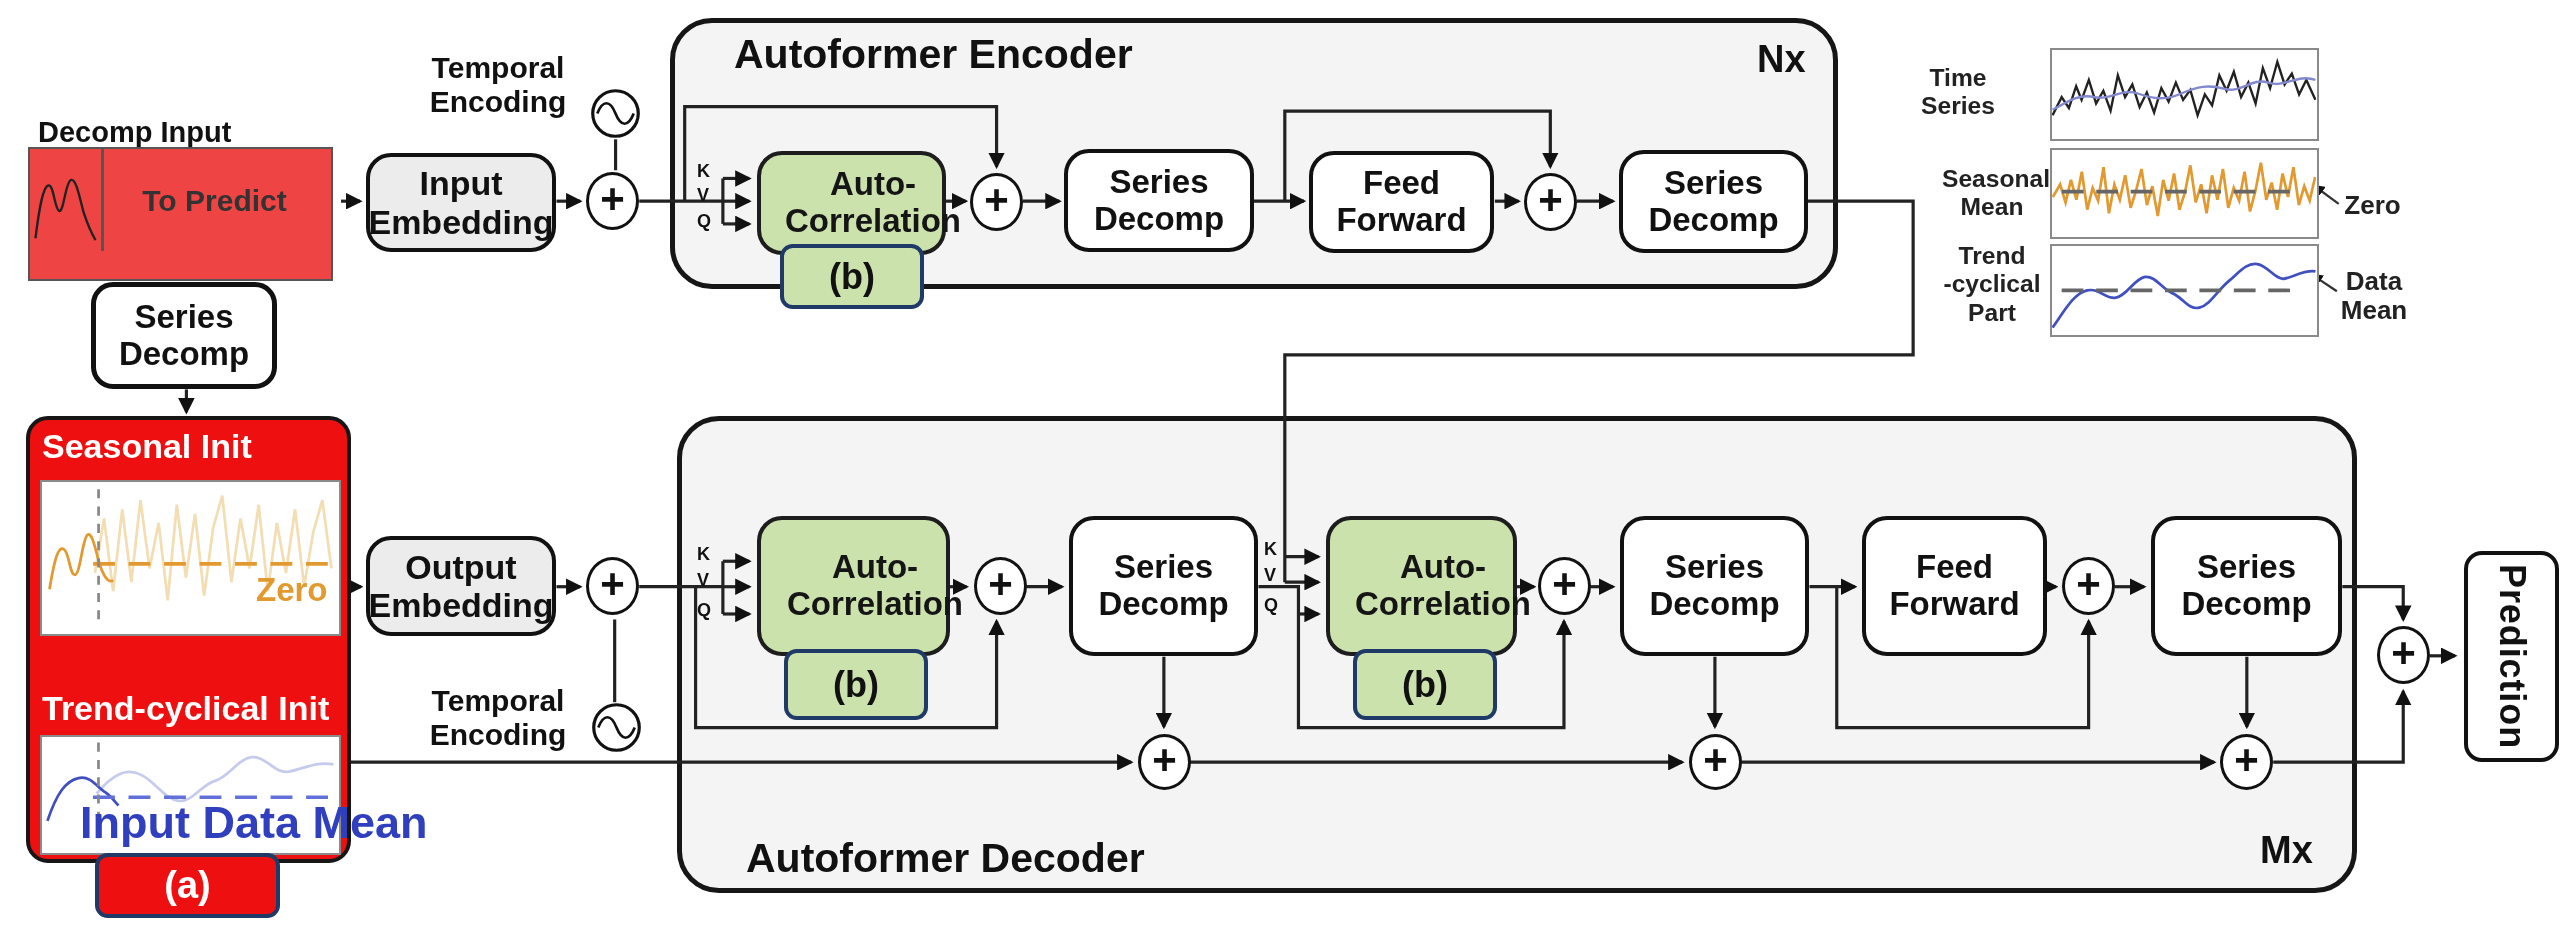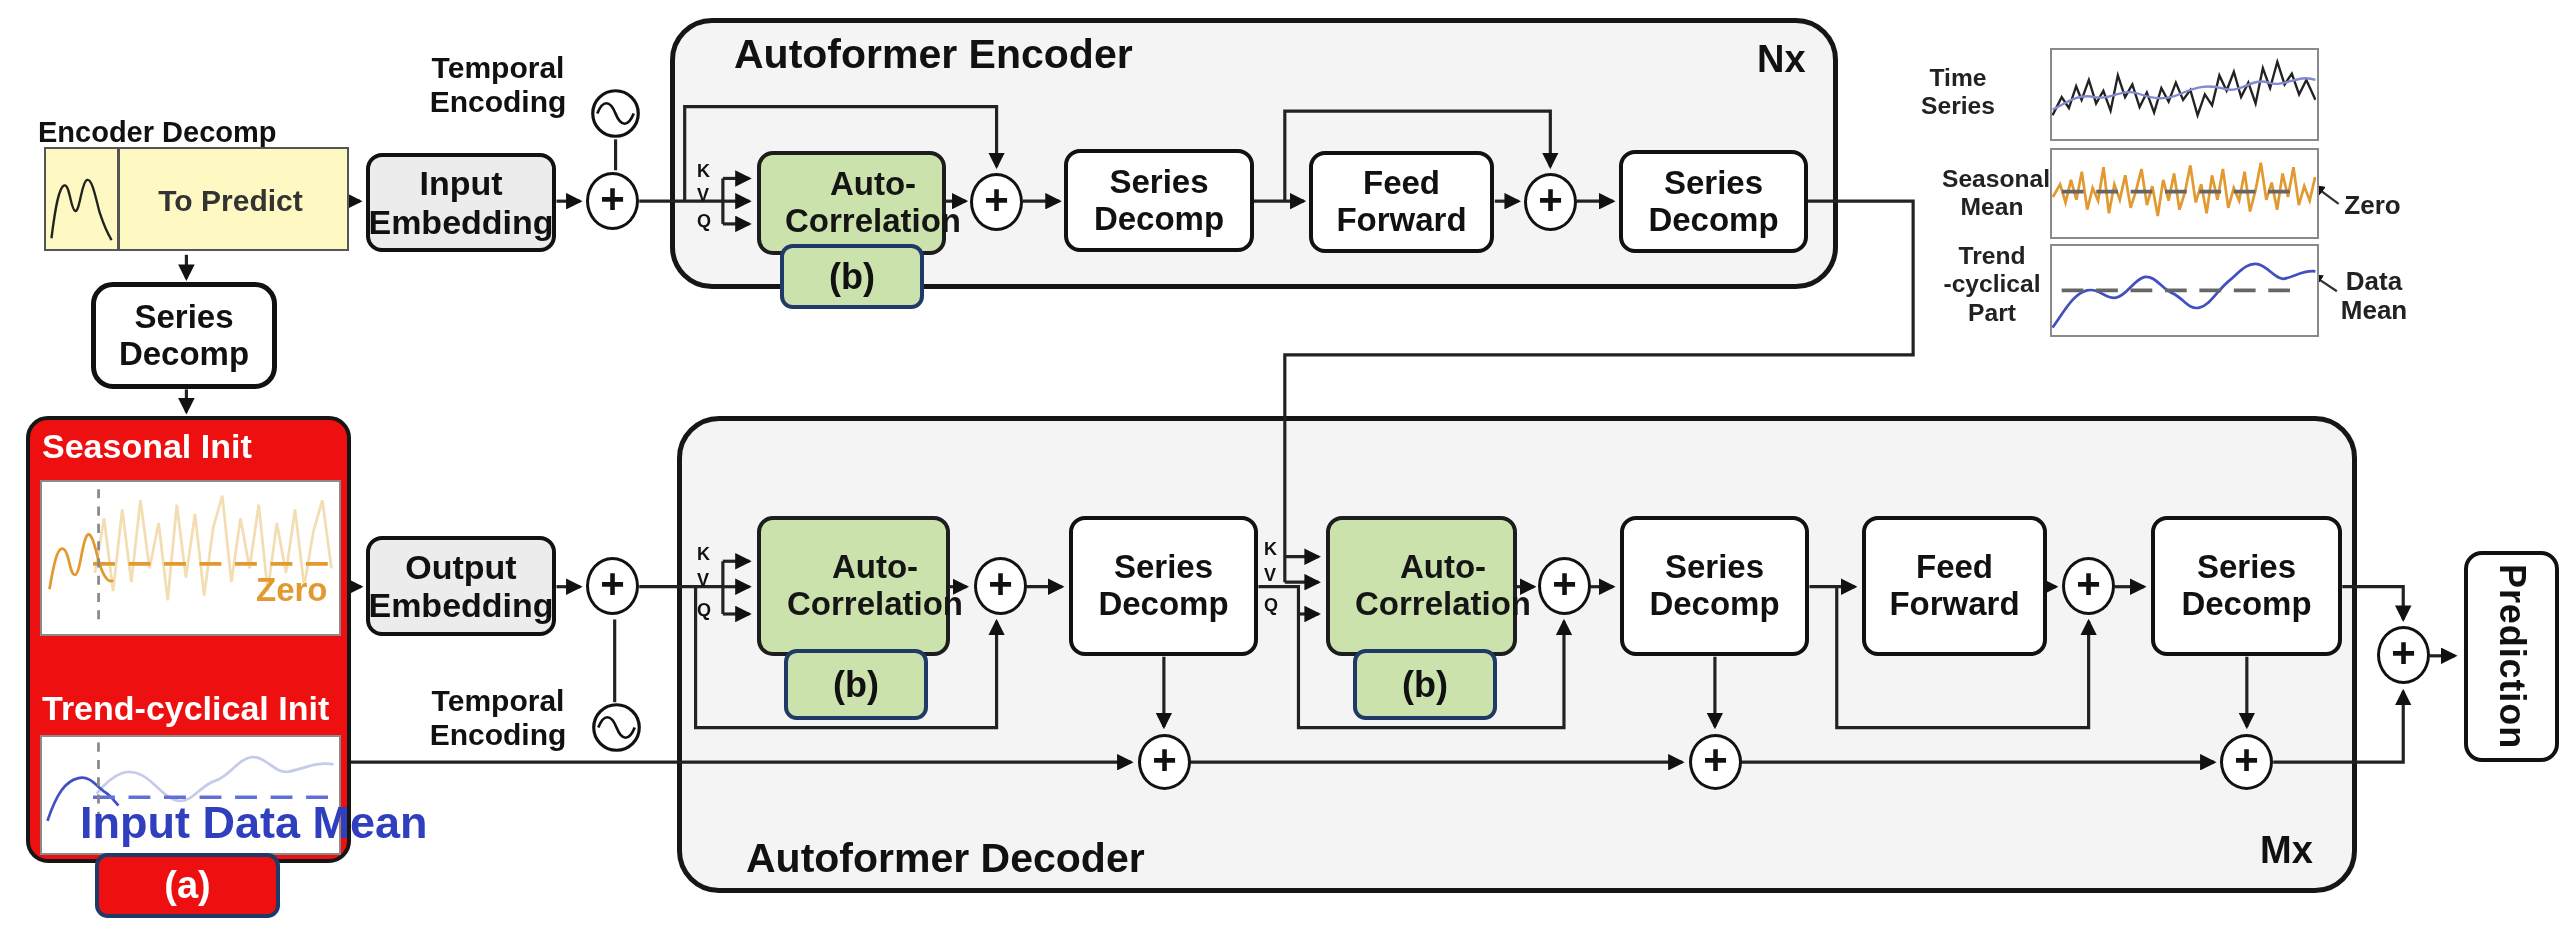--- a/index.html
+++ b/index.html
@@ -9,21 +9,21 @@
   }
   html,body{margin:0;padding:0;background:#fff;}
   #stage{position:relative;width:2576px;height:927px;background:#fff;overflow:hidden;
          font-family:"Liberation Sans", sans-serif;color:#111;}
   .abs{position:absolute;box-sizing:border-box;}
   .lbl{white-space:pre-line;line-height:1.12;}
   .bigframe{background:var(--panel);border:5.5px solid #161616;border-radius:42px;}
   .frametitle{font-weight:bold;font-size:41px;color:#111;margin-left:45px;}
   .repeat{font-weight:bold;font-size:38px;color:#111;text-align:right;}
   .box{display:flex;align-items:center;justify-content:center;text-align:center;
-       font-weight:bold;border-radius:16px;}
+       font-weight:bold;border-radius:25px;}
   .box-white{background:#fff;border:4.5px solid #111;font-size:33px;}
   .box-gray{background:var(--graybox);border:4.5px solid #111;font-size:34px;}
   .box-green{background:var(--green);border:4.5px solid #1d1d1d;font-size:33px;color:#151515;padding-left:43px;}
   .tab{display:flex;align-items:center;justify-content:center;font-weight:bold;
        border-radius:12.7px;font-size:36px;}
   .tab-green{background:var(--green);border:4.5px solid var(--navy);color:#111;}
   .tab-red{background:var(--red);border:4.5px solid var(--navy);color:#fff;font-size:38px;}
   .plus{display:flex;align-items:center;justify-content:center;background:#fff;
         border:3.6px solid #111;border-radius:50%;font-weight:900;font-size:42px;
         color:#111;line-height:1;padding-bottom:3.6px;}
@@ -119,23 +119,23 @@
     <path class="conn" d="M2576,645 L2643,645 L2643,681" marker-end="url(#ah)"></path>
     <line class="conn" x1="2672" y1="721" x2="2700" y2="721" marker-end="url(#ah)"></line>
 
     <line class="conn" x1="205" y1="280" x2="205" y2="306" marker-end="url(#ah)"></line>
     <line class="conn" x1="205" y1="428" x2="205" y2="453" marker-end="url(#ah)"></line>
 
     <line class="conn-thin" x1="2572" y1="224" x2="2545" y2="204" marker-end="url(#ah)"></line>
     <line class="conn-thin" x1="2570" y1="320" x2="2543" y2="302" marker-end="url(#ah)"></line>
   </svg>
 
-  <div class="abs" style="left:38px;top:116px;font-weight:bold;font-size:29px;">Encoder Decomp</div>
-
-  <div class="abs" style="left:44px;top:147px;width:305px;height:104px;background:#fef9c3;border:2.7px solid #555;">
+  <div class="abs" style="left:38px;top:116px;font-weight:bold;font-size:29px;">Decomp Input</div>
+
+  <div class="abs" style="left:28px;top:147px;width:305px;height:134px;background:#ef4444;border:2.7px solid #555;">
     <svg class="abs" style="left:0;top:0;" width="71" height="102" viewBox="0 0 78 112">
       <path class="wave-black" d="M6,98 C10,66 14,42 20,40 C26,38 27,66 32,68 C37,70 39,36 45,34 C51,32 55,56 59,70 C63,82 67,92 72,100"></path>
     </svg>
     <div class="abs" style="left:71px;top:0;width:2.7px;height:102px;background:#555;"></div>
     <div class="abs smallcell" style="left:71px;top:35px;width:227px;color:#333;">To Predict</div>
   </div>
 
   <div class="abs box box-gray lbl" style="left:366px;top:153px;width:190px;height:99px;">Input
 Embedding</div>
 

